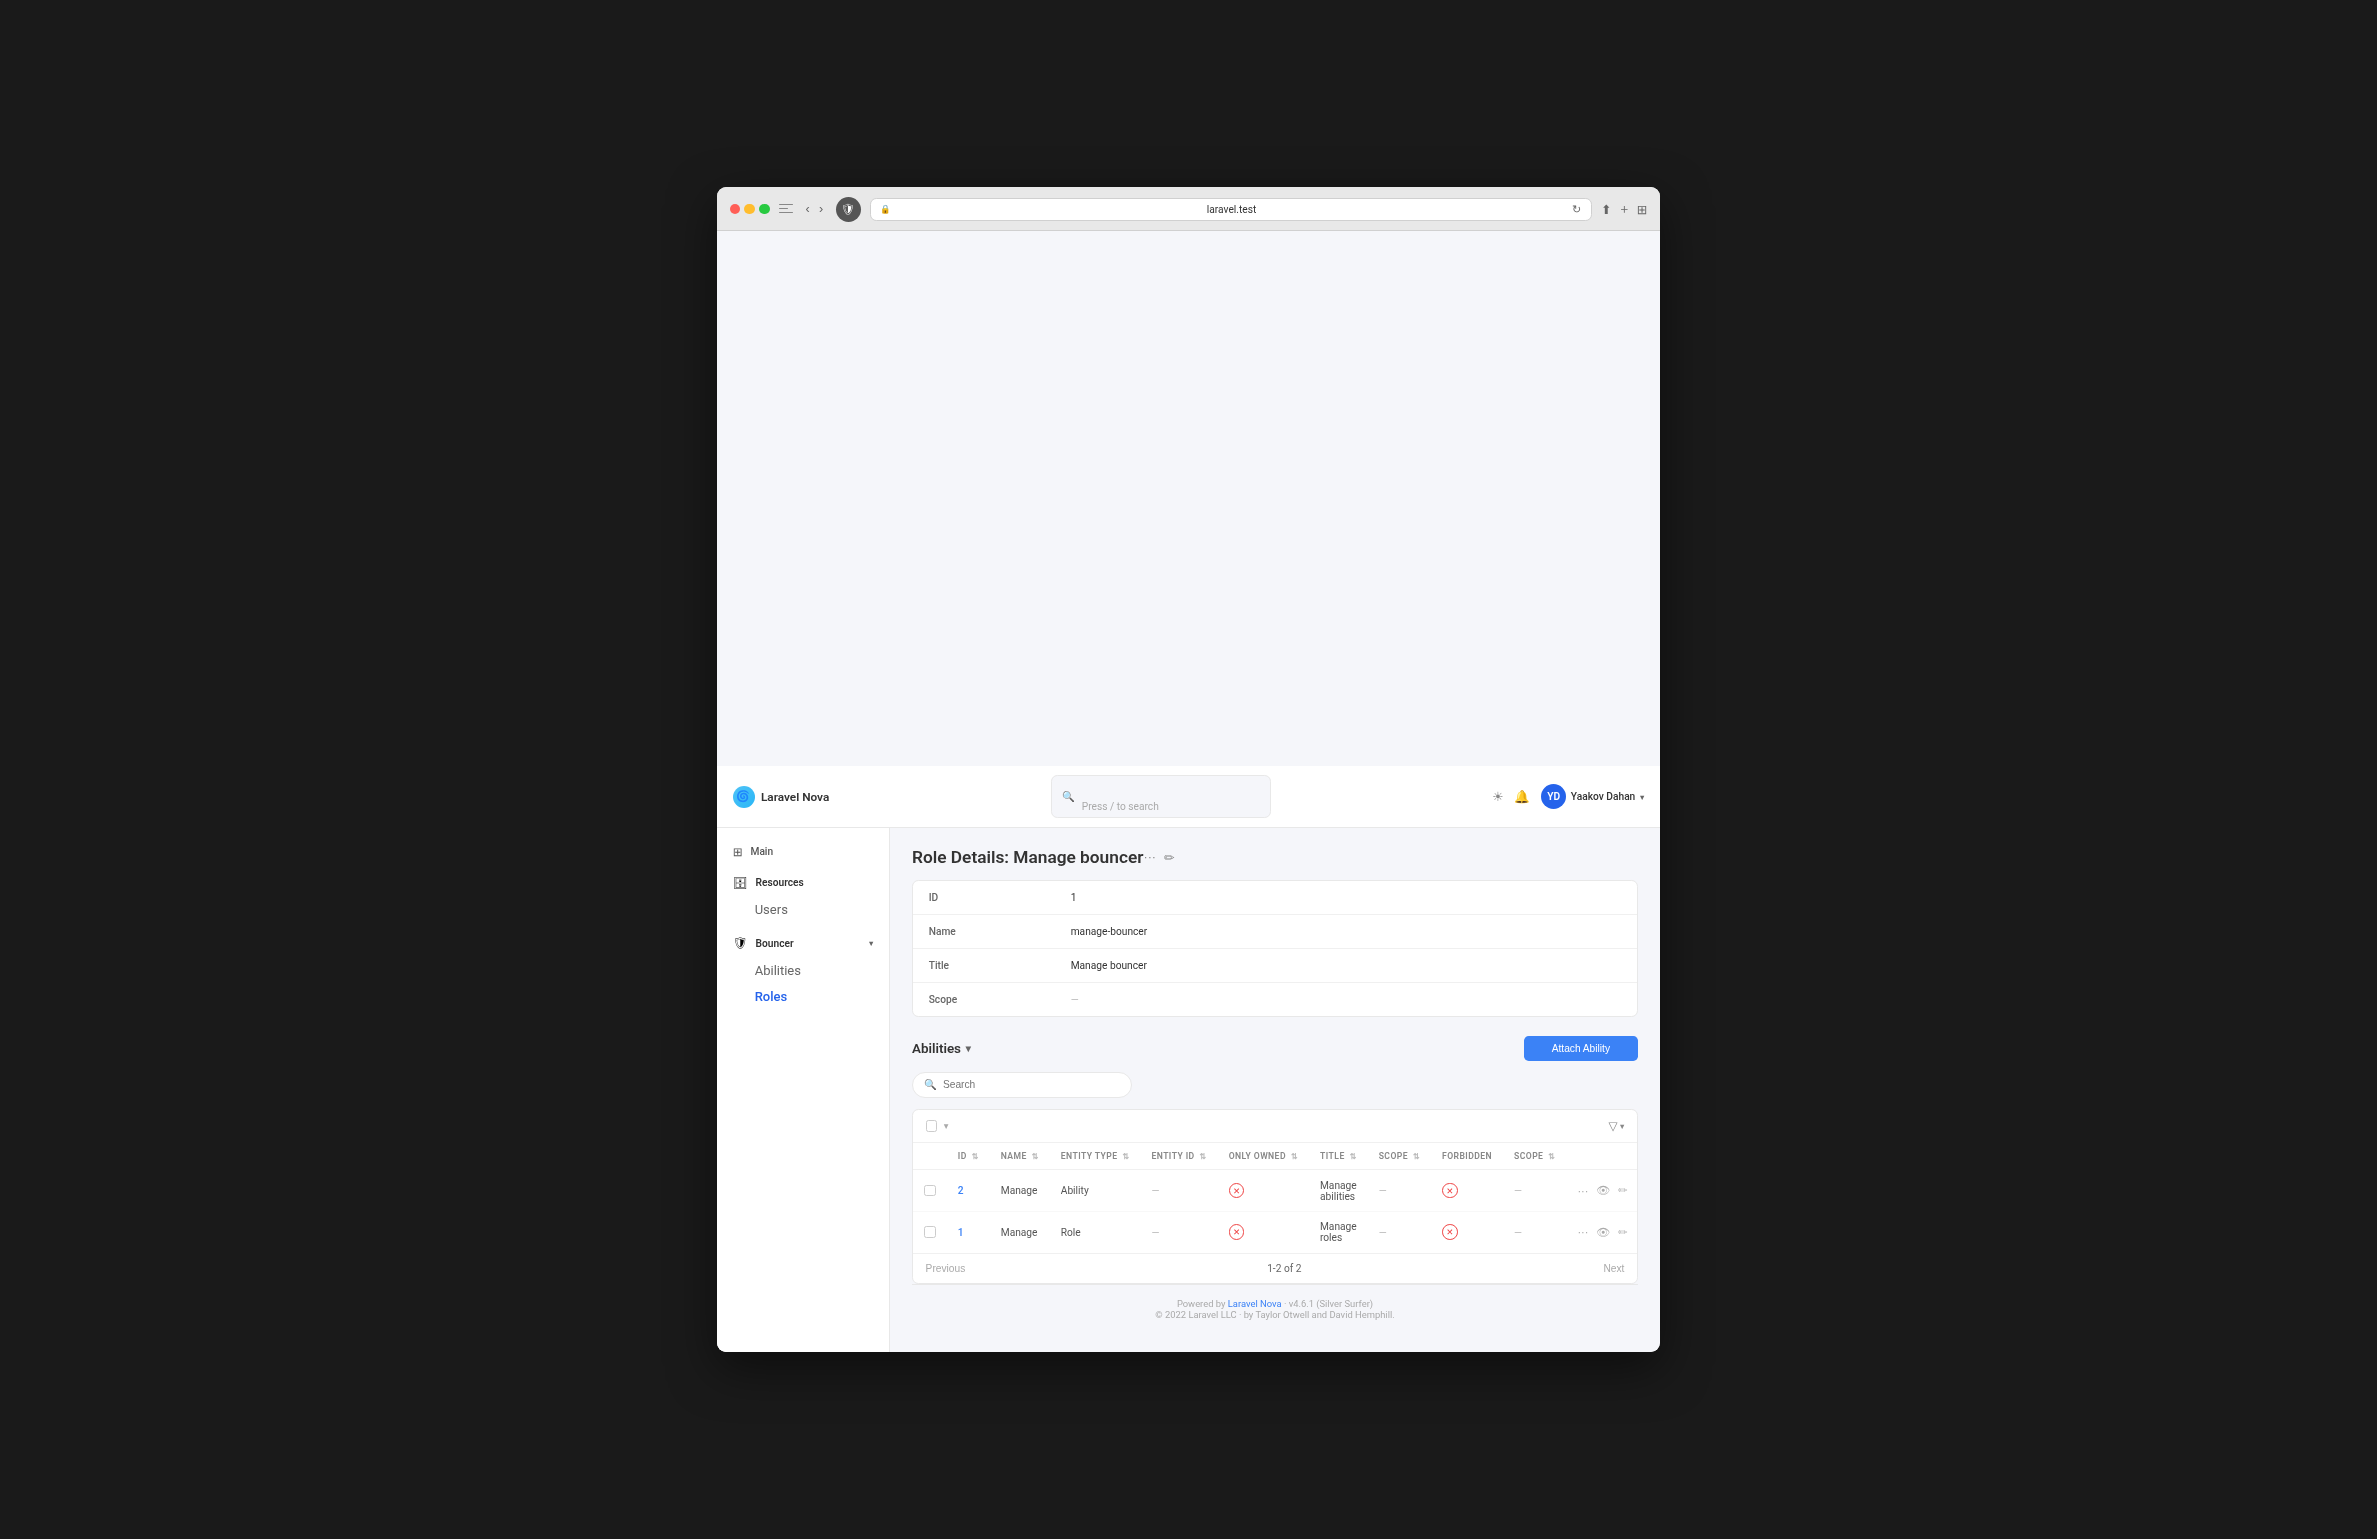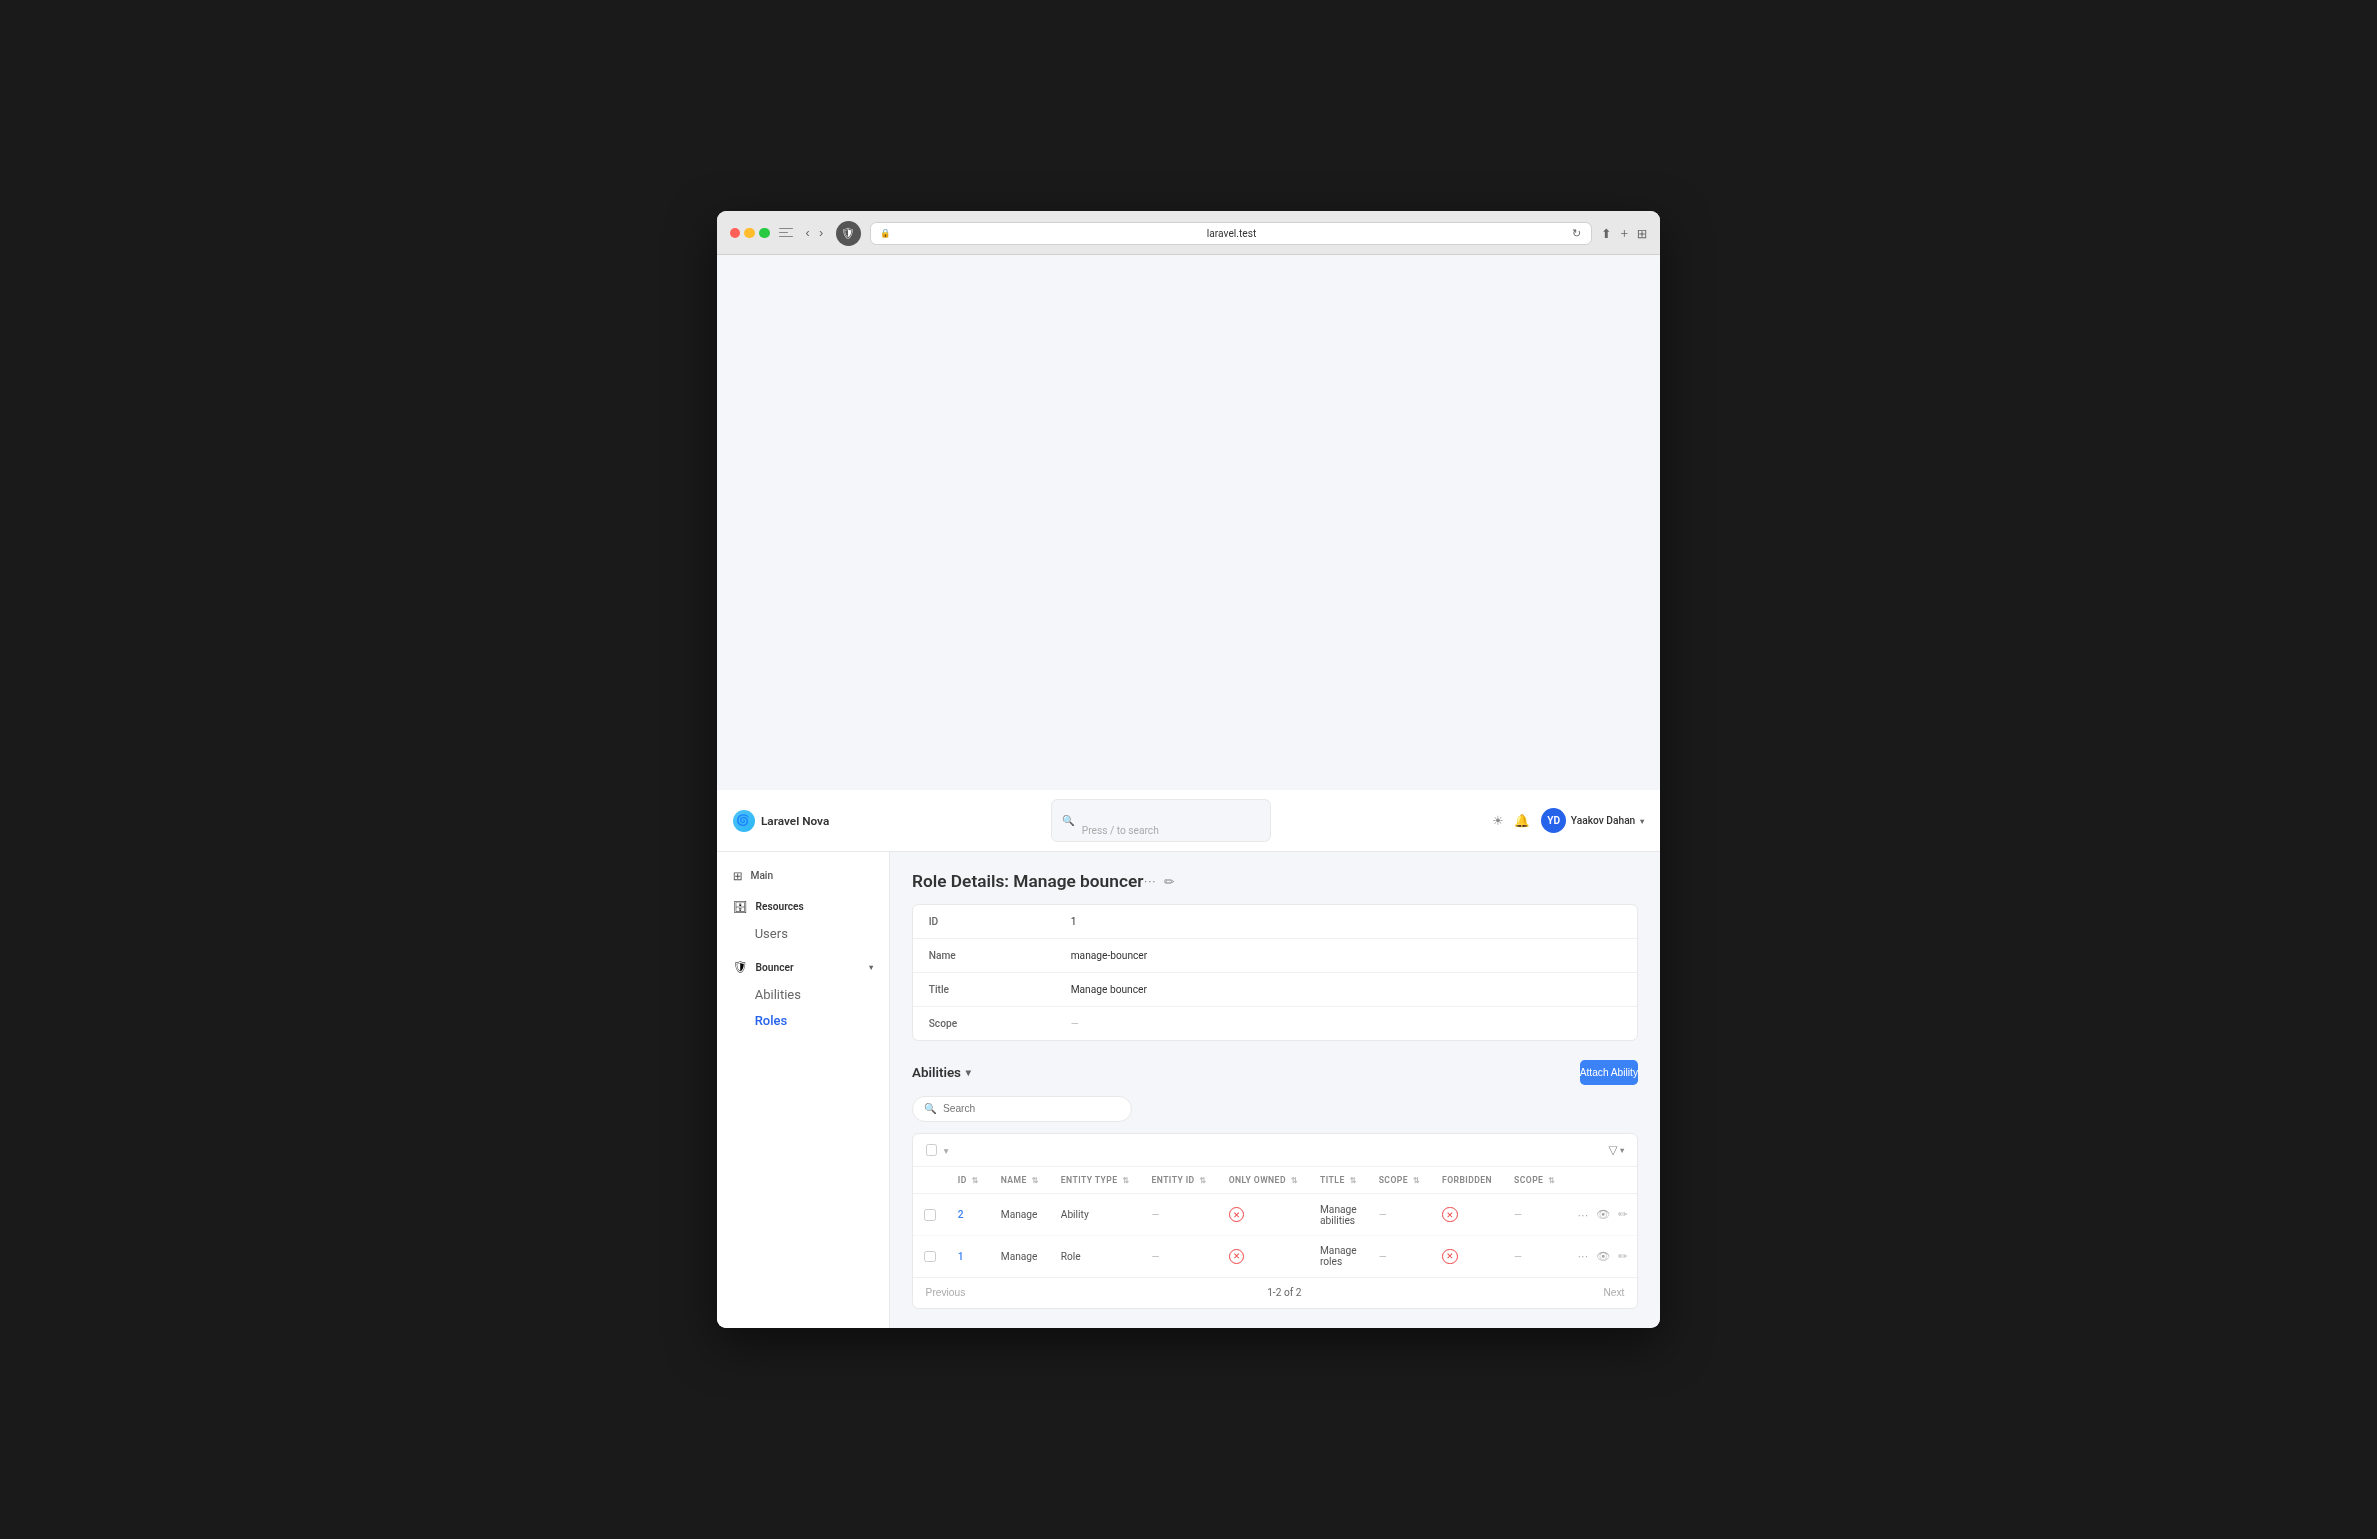--- a/index.html
+++ b/index.html
@@ -251,21 +251,21 @@
       font-weight: 600;
       color: #333;
       cursor: pointer;
     }
     .section-chevron { color: #666; font-size: 10.2px; }
     .attach-btn {
       background: #3b82f6;
       color: white;
       border: none;
       border-radius: 4.7px;
-      padding: 7px 0;
+      padding: 7px 28px;
       font-size: 10.2px;
       font-weight: 500;
       cursor: pointer;
     }
     
     .search-box {
       display: flex;
       align-items: center;
       background: white;
       border: 0.8px solid #e8e8e8;
@@ -679,17 +679,25 @@
             </tbody>
           </table>
 
           <div class="pagination">
             <button class="pagination-btn">Previous</button>
             <span class="pagination-info">1-2 of 2</span>
             <button class="pagination-btn">Next</button>
           </div>
         </div>
 
+        <div class="footer">
+          <div>
+            <span>Powered by</span>
+            <a href="#">Laravel Nova</a>
+            <span>· v4.6.1 (Silver Surfer)</span>
+          </div>
+          <div>© 2022 Laravel LLC · by Taylor Otwell and David Hemphill.</div>
+        </div>
       </div>
     </div>
   </div>
 </div>
 
 
 </body></html>

